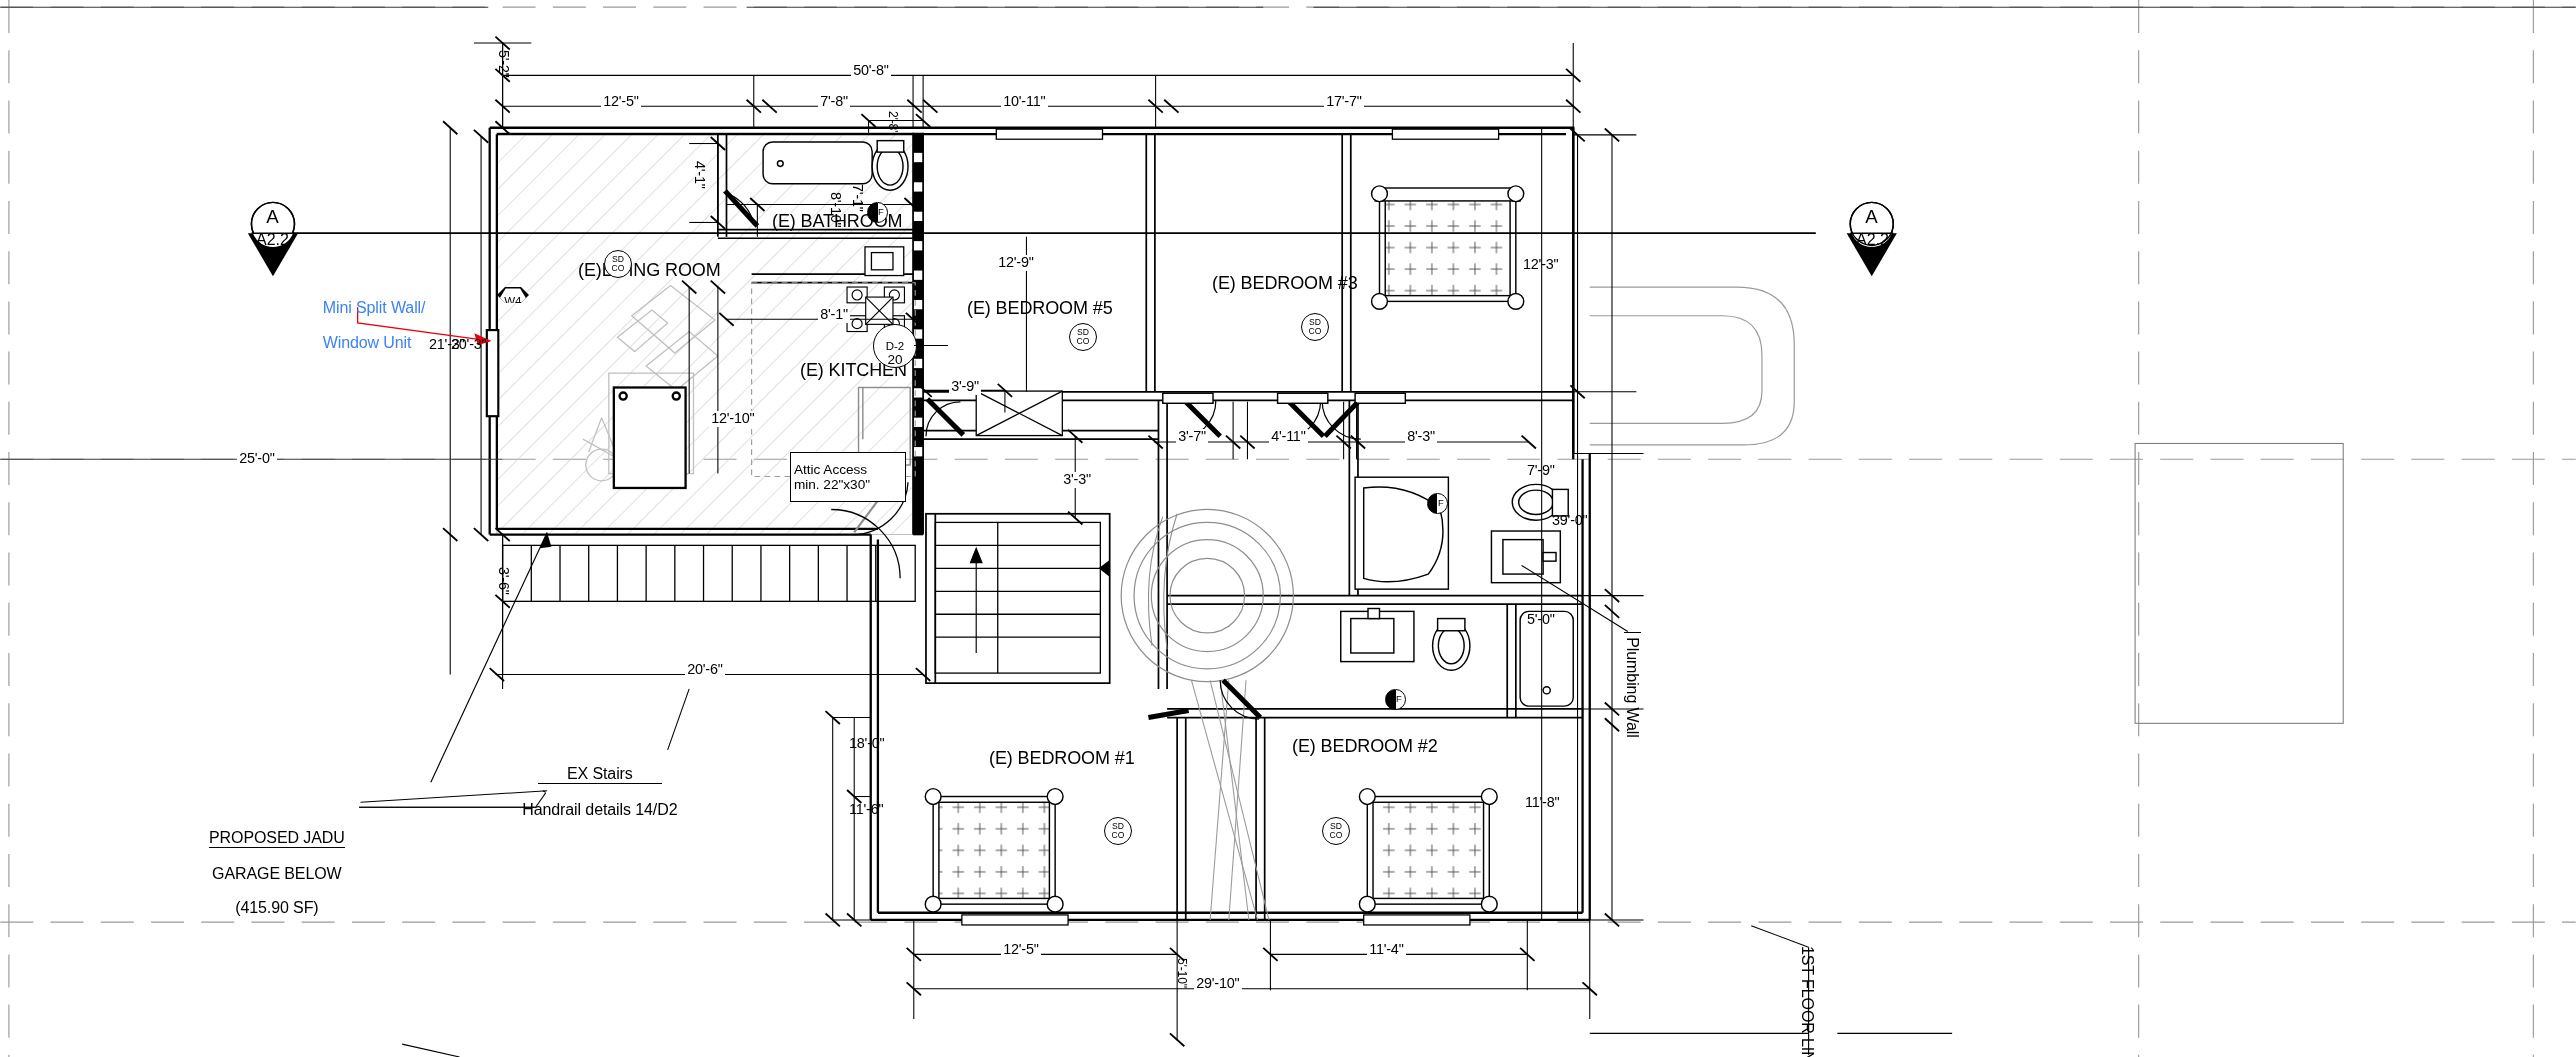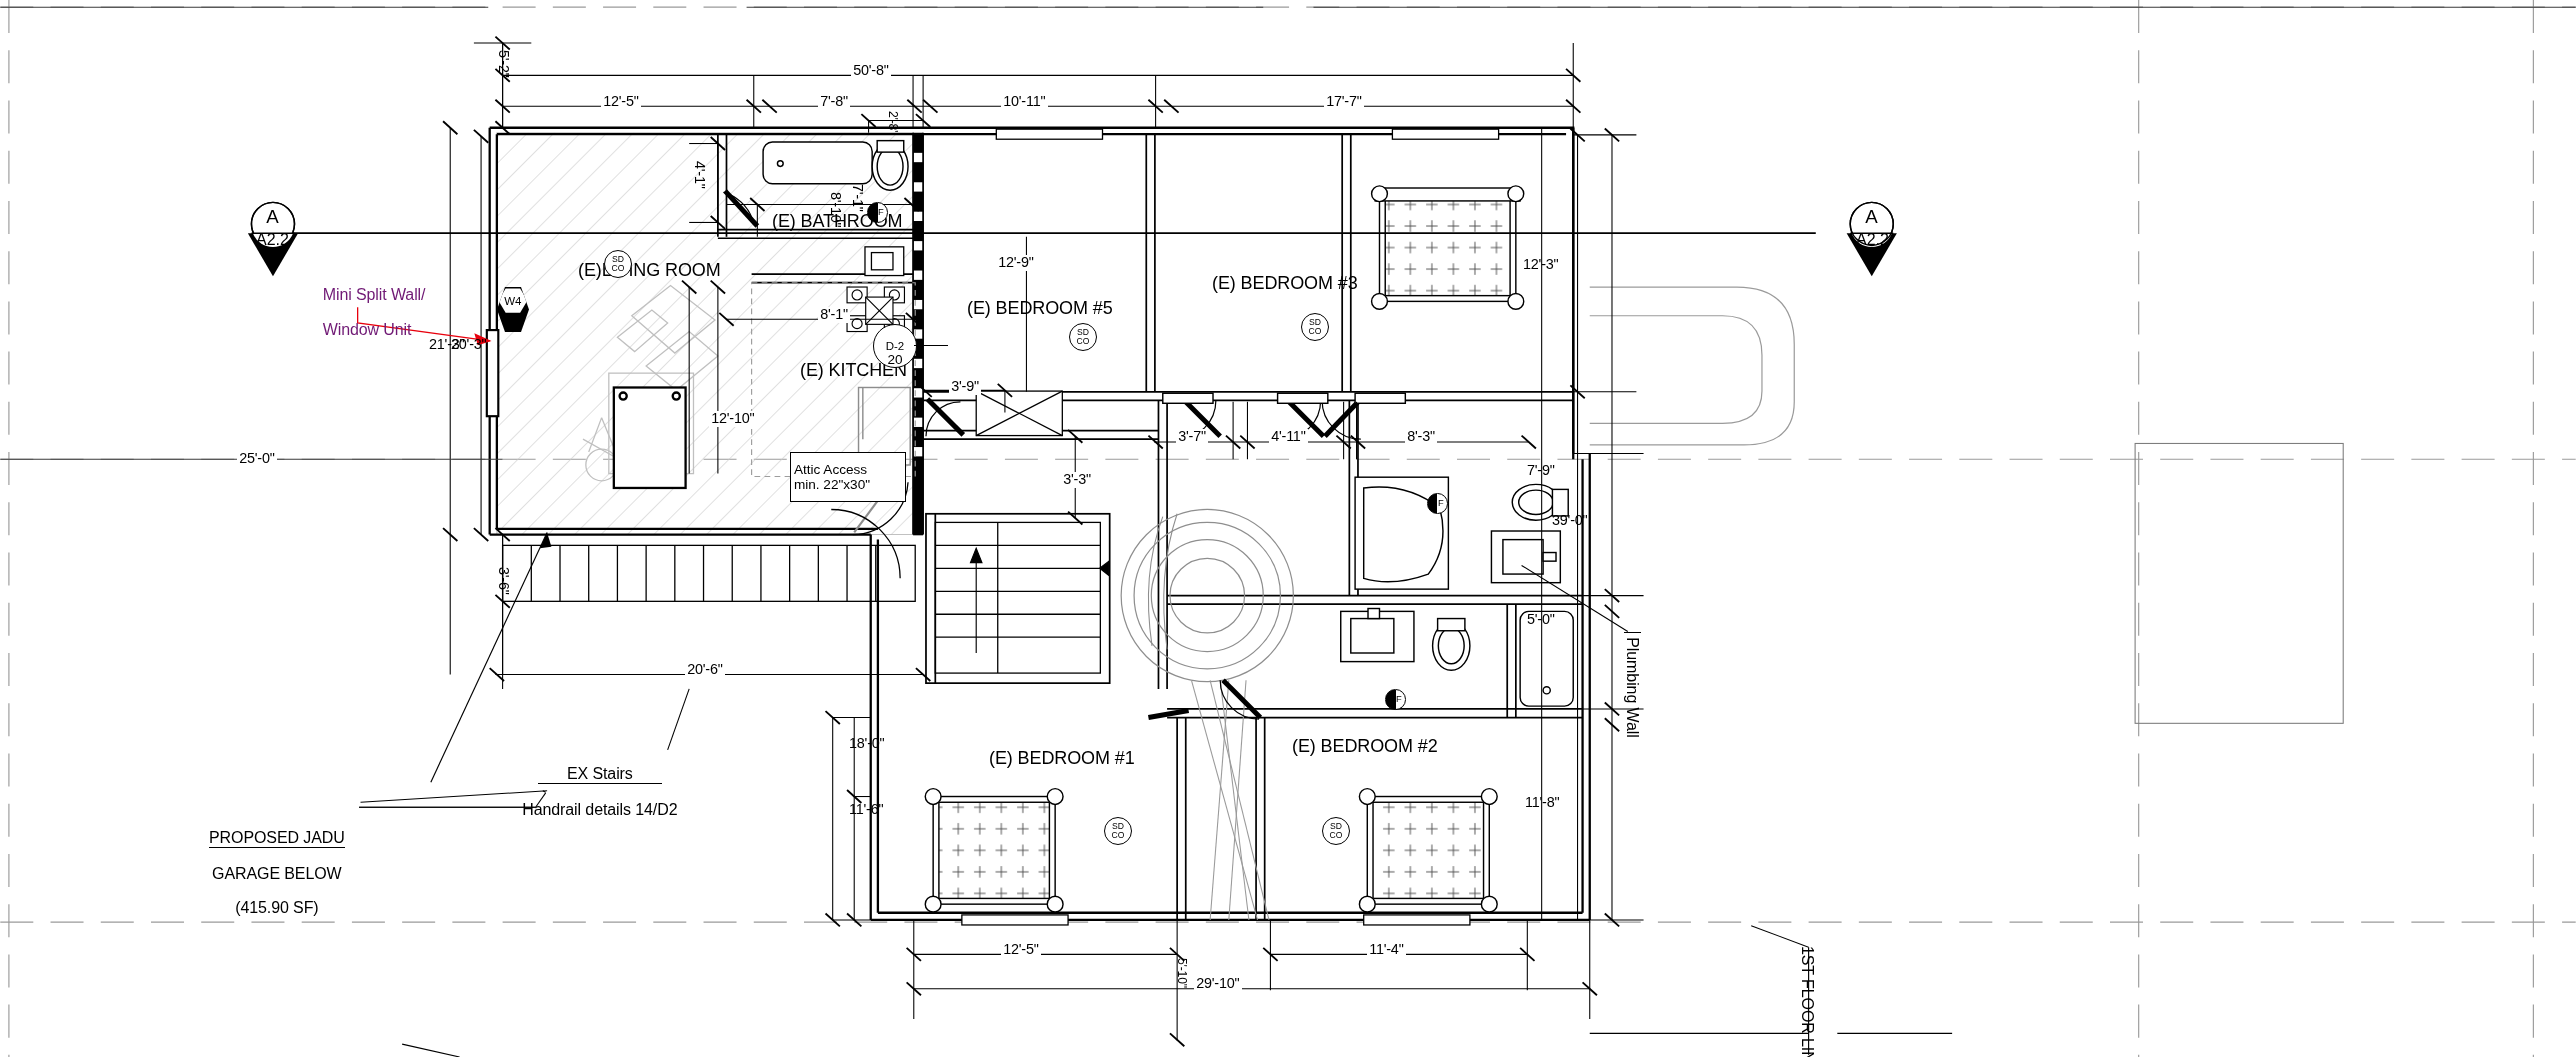--- a/index.html
+++ b/index.html
@@ -23,21 +23,21 @@
   .bubble{position:absolute;border:1.1px solid #000;border-radius:50%;background:#fff;
           display:flex;flex-direction:column;align-items:center;justify-content:center;
           font-size:8.6px;line-height:1.0;}
   .detail-bubble{position:absolute;border:1.1px solid #000;border-radius:50%;background:#fff;
           display:flex;flex-direction:column;align-items:center;justify-content:center;}
   .detail-bubble .a{font-size:11.5px;}
   .detail-bubble .b{font-size:13.6px;}
   .boxnote{position:absolute;border:1.7px solid #000;background:#fff;
            display:flex;flex-direction:column;align-items:flex-start;justify-content:center;
            padding:1.4px 2.9px;font-size:13.6px;line-height:1.12;}
-  .hexwin{position:absolute;width:32px;height:45px;background:#fff;
+  .hexwin{position:absolute;width:32px;height:16px;background:#fff;
           clip-path:polygon(25% 0,75% 0,100% 50%,75% 100%,25% 100%,0 50%);
           display:flex;align-items:center;justify-content:center;font-size:11.5px;}
   .hexwin-in{position:absolute;left:1.4px;top:1.4px;width:29px;height:24.4px;background:#fff;
           clip-path:polygon(25% 0,75% 0,100% 50%,75% 100%,25% 100%,0 50%);
           display:flex;align-items:center;justify-content:center;font-size:11.5px;}
   .fdot{position:absolute;width:18.7px;height:18.7px;border-radius:50%;border:1.1px solid #000;
         background:linear-gradient(90deg,#000 50%,#fff 50%);
         display:flex;align-items:center;justify-content:center;font-size:9.3px;}
   .fdot span{position:relative;left:3.6px;}
 </style>
@@ -696,21 +696,21 @@
 <div class="txt dim-sm vert-cw" style="left:1188px;top:958px;">5'-10"</div>
 
 <div class="txt room" style="left:772px;top:212px;">(E) BATHROOM</div>
 <div class="txt room" style="left:578px;top:261px;">(E)LIVING ROOM</div>
 <div class="txt room" style="left:800px;top:361px;">(E) KITCHEN</div>
 <div class="txt room" style="left:967px;top:299px;">(E) BEDROOM #5</div>
 <div class="txt room" style="left:1212px;top:274px;">(E) BEDROOM #3</div>
 <div class="txt room" style="left:989px;top:749px;">(E) BEDROOM #1</div>
 <div class="txt room" style="left:1292px;top:737px;">(E) BEDROOM #2</div>
 
-<div class="txt note" style="left:314px;top:269px;color:#701a75;">
+<div class="txt note" style="left:314px;top:282px;color:#3b82f6;">
   <span>Mini Split Wall/</span><br>
   <span>Window Unit</span>
 </div>
 
 <div class="boxnote" style="left:790px;top:452px;width:108px;height:45px;">
   <span>Attic Access</span>
   <span>min. 22"x30"</span>
 </div>
 
 <div class="txt note" style="left:502px;top:748px;text-align:center;width:187px;">

